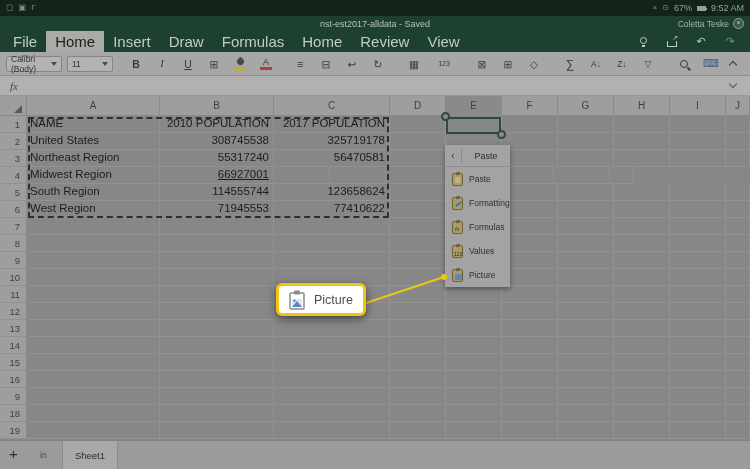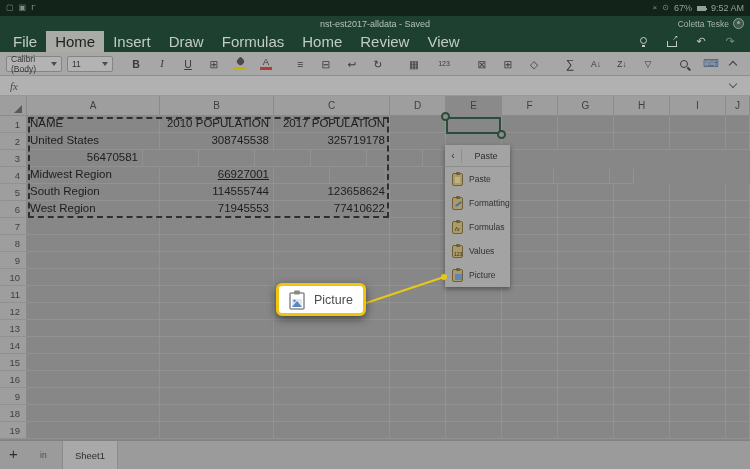--- a/index.html
+++ b/index.html
@@ -267,20 +267,22 @@
         <div data-name="cell-D2" class="cell" style="width: 56px;"></div>
         <div data-name="cell-E2" class="cell" style="width: 56px;"></div>
         <div data-name="cell-F2" class="cell" style="width: 56px;"></div>
         <div data-name="cell-G2" class="cell" style="width: 56px;"></div>
         <div data-name="cell-H2" class="cell" style="width: 56px;"></div>
         <div data-name="cell-I2" class="cell" style="width: 56px;"></div>
         <div data-name="cell-J2" class="cell" style="width: 24px;"></div>
       </div>
       <div data-name="grid-row-3" class="grid-row">
         <div data-name="row-header-3" class="row-hdr" style="width: 27px;">3</div>
+        <div data-name="cell-A3" class="cell al" style="width: 133px;">Northeast Region</div>
+        <div data-name="cell-B3" class="cell ar" style="width: 114px;">55317240</div>
         <div data-name="cell-C3" class="cell ar" style="width: 116px;">56470581</div>
         <div data-name="cell-D3" class="cell" style="width: 56px;"></div>
         <div data-name="cell-E3" class="cell" style="width: 56px;"></div>
         <div data-name="cell-F3" class="cell" style="width: 56px;"></div>
         <div data-name="cell-G3" class="cell" style="width: 56px;"></div>
         <div data-name="cell-H3" class="cell" style="width: 56px;"></div>
         <div data-name="cell-I3" class="cell" style="width: 56px;"></div>
         <div data-name="cell-J3" class="cell" style="width: 24px;"></div>
       </div>
       <div data-name="grid-row-4" class="grid-row">

